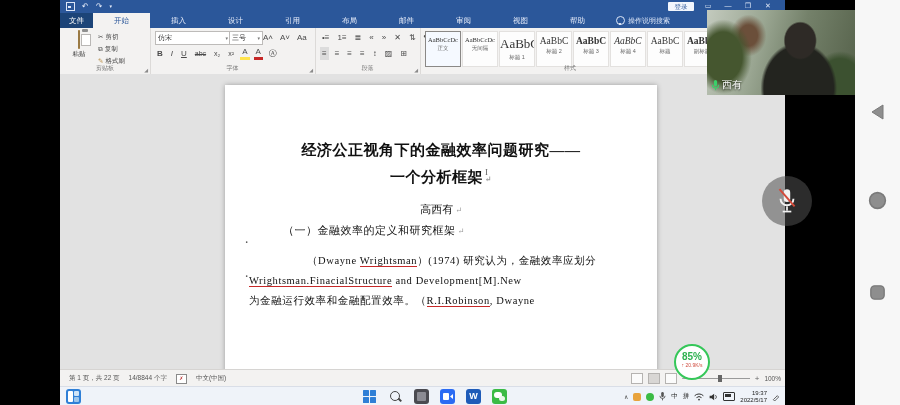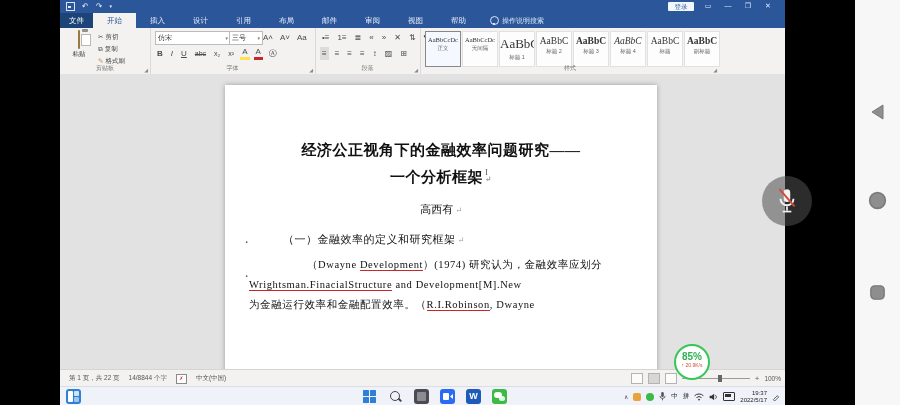--- a/index.html
+++ b/index.html
@@ -15,21 +15,21 @@
   .qat{left:6px;top:0;height:13px;display:flex;align-items:center;gap:7px;font-size:8px;color:#e8eefb;}
   .qat .g{line-height:13px;}
   .save-glyph{width:7px;height:7px;border:1px solid #dce6f8;background:#2b579a;display:inline-block;position:relative;}
   .save-glyph::after{content:"";position:absolute;left:1px;top:3px;width:3px;height:2px;background:#dce6f8;}
   .win-title{left:0;top:0;width:640px;height:13px;text-align:center;font-size:7.5px;line-height:13px;color:#ffffff;letter-spacing:.3px;}
   .signin{left:608px;top:2px;width:26px;height:9px;background:#f2f6fd;border-radius:1px;color:#2b579a;font-size:6.5px;line-height:9px;text-align:center;}
   .winctl{top:0;height:12px;color:#dfe8f7;font-size:7px;line-height:12px;text-align:center;width:16px;}
 
   
   .tabsrow{left:0;top:13px;width:725px;height:15px;background:#2b579a;display:flex;align-items:stretch;font-size:7.5px;color:#e9eefb;}
-  .tab{padding:0 14px;line-height:15px;}
+  .tab{padding:0 21px;line-height:15px;}
   .tab.file{background:#1c4478;color:#fff;padding:0 9px;}
   .tab.active{background:#f3f2f1;color:#2b579a;}
   .ribbon-search{display:flex;align-items:center;gap:3px;margin-left:10px;color:#dce6f8;font-size:7px;}
   .bulb{width:7px;height:7px;border:1px solid #dce6f8;border-radius:50%;position:relative;}
   .bulb::after{content:"";position:absolute;left:2px;top:6px;width:2px;height:2px;background:#dce6f8;}
 
   
   .ribbon{left:0;top:28px;width:725px;height:46px;background:#f3f2f1;border-bottom:1px solid #d2d0ce;}
   .rgroup{top:0;height:46px;border-right:1px solid #dcdad8;}
   .glabel{position:absolute;bottom:1px;left:0;right:0;text-align:center;font-size:6px;color:#7a7a7a;}
@@ -46,21 +46,21 @@
   .stylecard .sample{display:block;margin-top:4px;white-space:nowrap;color:#333;font-family:"Liberation Serif","DejaVu Serif",serif;}
   .stylecard .sname{display:block;font-size:5.5px;color:#666;margin-top:2px;}
 
   
   .docarea{left:0;top:74px;width:725px;height:366px;background:#e2e2e2;overflow:hidden;}
   .page{left:165px;top:11px;width:432px;height:330px;background:#fff;box-shadow:0 0 5px rgba(0,0,0,.3);
     font-family:"Liberation Serif","DejaVu Serif",serif;color:#111;padding:52px 24px 0 24px;box-sizing:border-box;}
   .doc-title{font-size:15px;font-weight:bold;text-align:center;line-height:27px;letter-spacing:.5px;}
   .doc-author{font-size:11px;text-align:center;line-height:16px;margin-top:8px;}
   .doc-h1{font-size:11.5px;font-weight:bold;margin-top:20px;line-height:17px;padding-left:46px;letter-spacing:1px;}
-  .doc-h2{font-size:11px;margin-top:14px;line-height:13px;padding-left:34px;letter-spacing:.5px;}
+  .doc-h2{font-size:11px;line-height:23px;padding-left:34px;letter-spacing:.5px;}
   .doc-body{margin-top:8px;font-size:10.5px;line-height:20px;letter-spacing:.6px;}
   .doc-body .doc-line:first-child{text-indent:58px;}
   .red-u{border-bottom:1px solid #c62828;}
   .pilcrow{color:#9a9a9a;font-size:8px;margin-left:2px;}
   .mdot{position:absolute;color:#555;font-size:10px;font-weight:bold;}
   .ibeam{position:absolute;color:#666;font-size:9px;font-family:"Liberation Serif",serif;}
 
   
   .statusbar{left:0;top:369px;width:725px;height:17px;background:#f3f2f1;border-top:1px solid #d6d4d2;
     display:flex;align-items:center;font-size:6.5px;color:#555;}
@@ -265,21 +265,21 @@
         <div class="doc-title">
           <span>一个分析框架</span><span class="pilcrow">↵</span>
         </div>
         <div class="doc-author">
           <span>高西有</span><span class="pilcrow">↵</span>
         </div>
         <div class="doc-h2">
           <span>（一）金融效率的定义和研究框架</span><span class="pilcrow">↵</span>
         </div>
         <div class="doc-body">
-            <div class="doc-line"><span>（Dwayne </span><span class="red-u">Development</span><span>）(1974) 研究认为，金融效率应划分</span></div>
+            <div class="doc-line"><span>（Dwayne </span><span class="red-u">Wrightsman</span><span>）(1974) 研究认为，金融效率应划分</span></div>
             <div class="doc-line"><span class="red-u">Wrightsman.FinacialStructure</span><span> and Development[M].New</span></div>
             <div class="doc-line"><span>为金融运行效率和金融配置效率。（</span><span class="red-u">R.I.Robinson</span><span>, Dwayne</span></div>
           </div>
         <span class="mdot" style="left:20px;top:152px;">·</span>
         <span class="mdot" style="left:20px;top:186px;">·</span>
         <span class="ibeam" style="left:260px;top:82px;">I</span>
       </div>
     </div>
 
     <div class="abs statusbar">
@@ -361,20 +361,30 @@
           <span>19:37</span><br>
           <span>2022/5/17</span>
         </span>
         <svg width="8" height="8" viewBox="0 0 12 12">
             <path d="M2 10 l6 -6 l2 2 l-6 6 z" fill="none" stroke="#444" stroke-width="1.2"></path>
           </svg>
       </div>
     </div>
   </div>
 
+  <div class="abs webcam">
+    <div class="cam-name">
+      <svg width="9" height="11" viewBox="0 0 10 14">
+          <rect x="3" y="0" width="4" height="8" rx="2" fill="#3ad06a"></rect>
+          <path d="M1 6 a4 4 0 0 0 8 0" fill="none" stroke="#3ad06a" stroke-width="1.4"></path>
+          <rect x="4.3" y="10" width="1.4" height="3" fill="#3ad06a"></rect>
+        </svg>
+      <span>西有</span>
+    </div>
+  </div>
 
   <div class="abs micmute">
     <svg width="24" height="28" viewBox="0 0 20 26">
       <rect x="7" y="2" width="6" height="12" rx="3" fill="#f2f2f2"></rect>
       <path d="M4 11 a6 6 0 0 0 12 0" fill="none" stroke="#f2f2f2" stroke-width="1.8"></path>
       <rect x="9.2" y="18" width="1.6" height="4" fill="#f2f2f2"></rect>
       <rect x="6" y="22" width="8" height="1.6" fill="#f2f2f2"></rect>
       <line x1="3" y1="2" x2="17" y2="18" stroke="#d44a3a" stroke-width="1.8"></line>
     </svg>
   </div>

